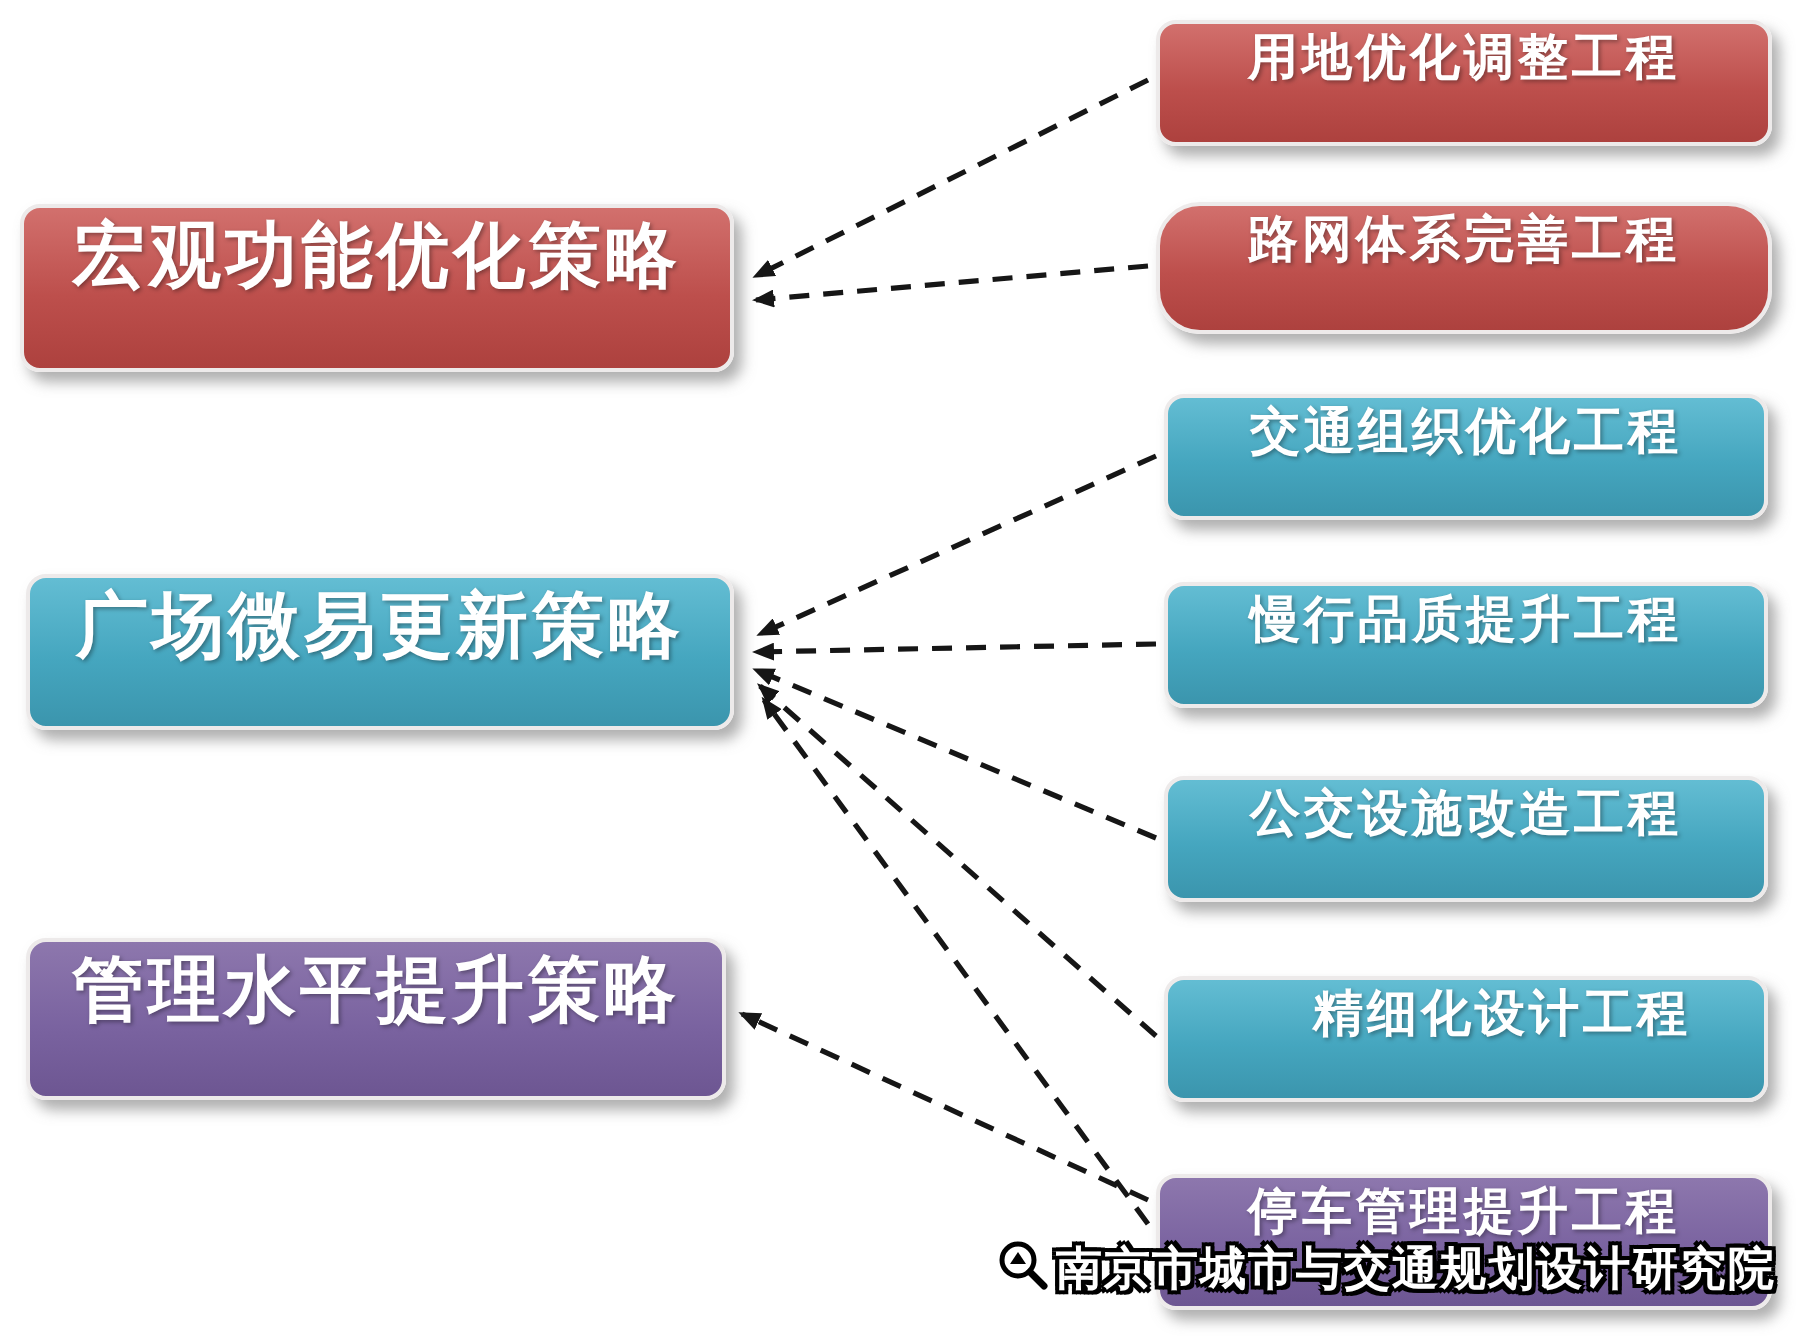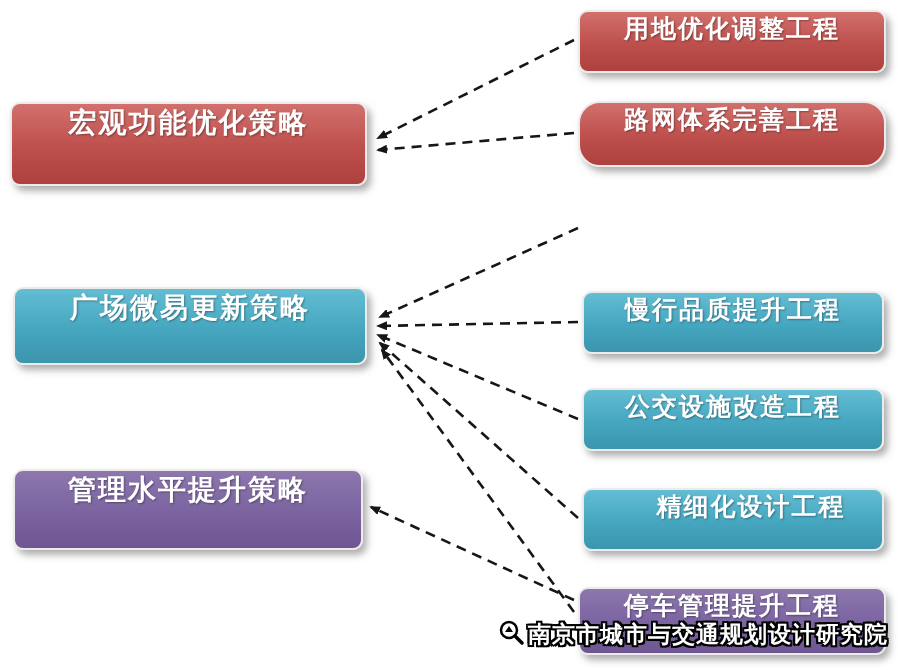--- a/index.html
+++ b/index.html
@@ -37,21 +37,21 @@
     color: #ffffff;
     font-weight: bold;
     text-shadow: 1px 1px 2px rgba(0,0,0,0.35);
     box-shadow: 4px 5px 7px rgba(110,110,110,0.55);
     border: 2px solid #edeaea;
     box-sizing: border-box;
     z-index: 2;
     letter-spacing: 2px;
     white-space: nowrap;
   }
-  .strategy { font-size: 28px; }
+  .strategy { font-size: 36px; }
   .project  { font-size: 25px; }
   .red    { background: linear-gradient(180deg, #d2706d 0%, #bd4f4c 55%, #ad413e 100%); }
   .teal   { background: linear-gradient(180deg, #63bdd3 0%, #45a6bf 55%, #3b95ad 100%); }
   .purple { background: linear-gradient(180deg, #8d77ad 0%, #7a63a0 55%, #6d5692 100%); }
 
   
   #box-L1 { left: 10px;  top: 102px; width: 357px; height: 84px; }
   #box-L2 { left: 13px;  top: 287px; width: 354px; height: 78px; }
   #box-L3 { left: 13px;  top: 469px; width: 350px; height: 81px; }
 
@@ -118,20 +118,23 @@
   <div class="box strategy purple" id="box-L3">
     <span>管理水平提升策略</span>
   </div>
 
   <div class="box project red" id="box-R1">
     <span>用地优化调整工程</span>
   </div>
   <div class="box project red" id="box-R2">
     <span>路网体系完善工程</span>
   </div>
+  <div class="box project teal" id="box-R3">
+    <span>交通组织优化工程</span>
+  </div>
   <div class="box project teal" id="box-R4">
     <span>慢行品质提升工程</span>
   </div>
   <div class="box project teal" id="box-R5">
     <span>公交设施改造工程</span>
   </div>
   <div class="box project teal" id="box-R6">
     <span>精细化设计工程</span>
   </div>
   <div class="box project purple" id="box-R7">

